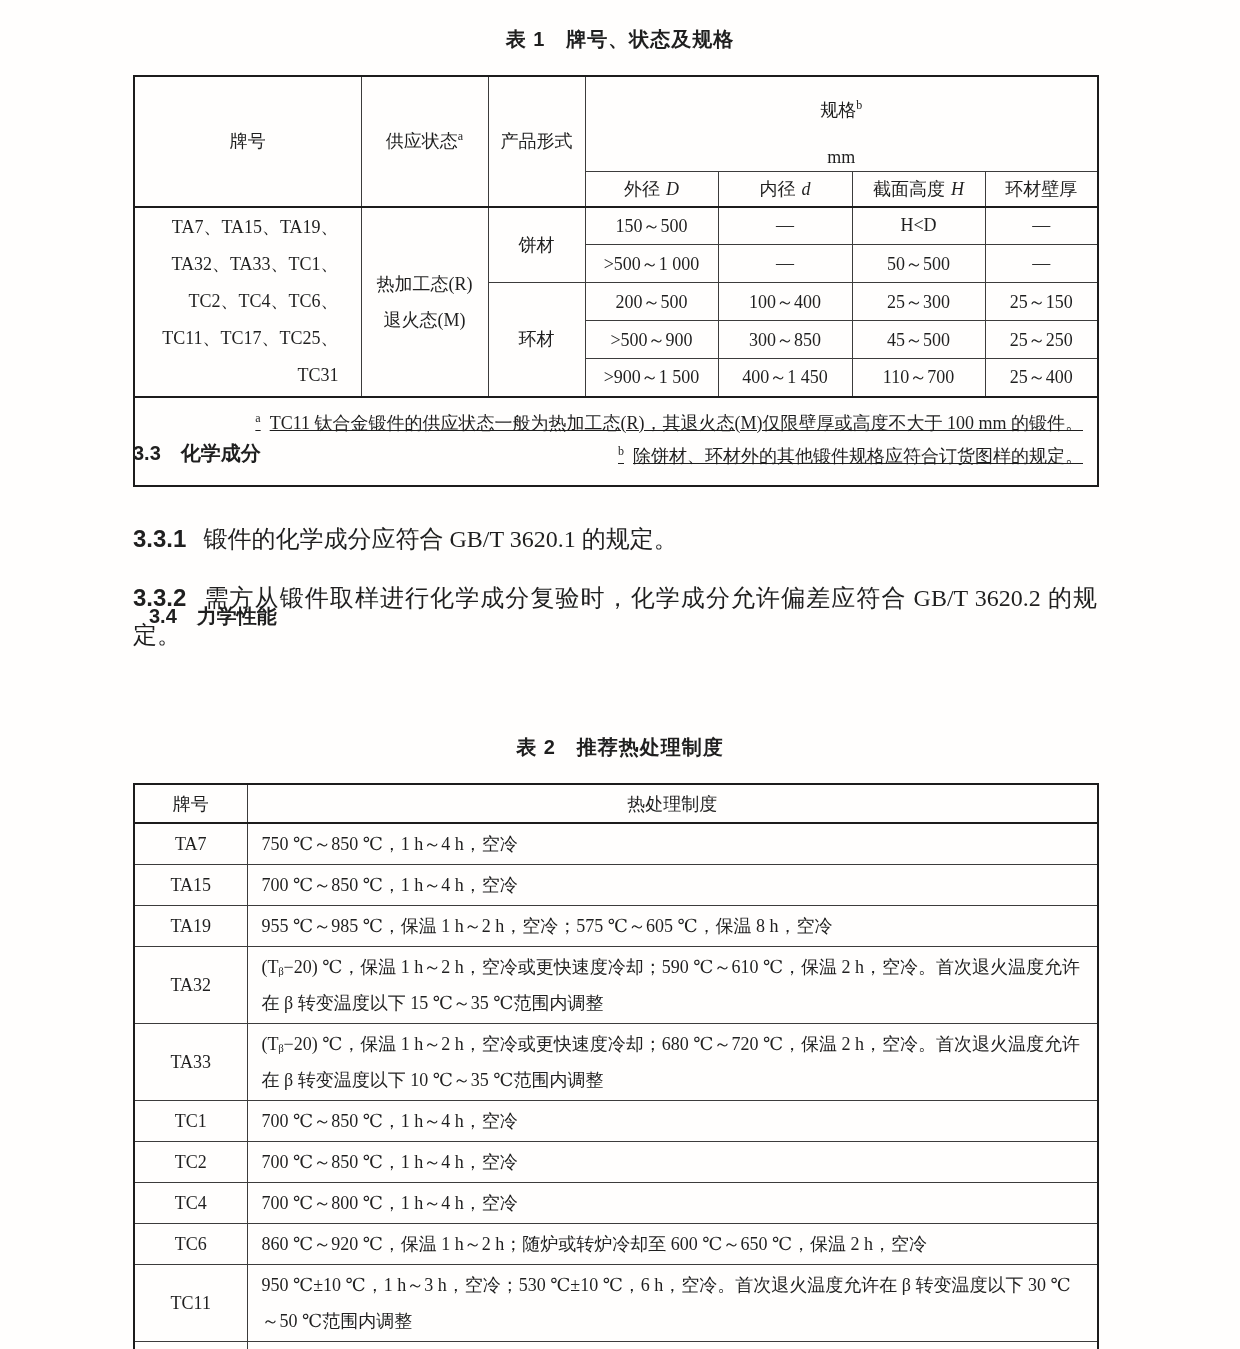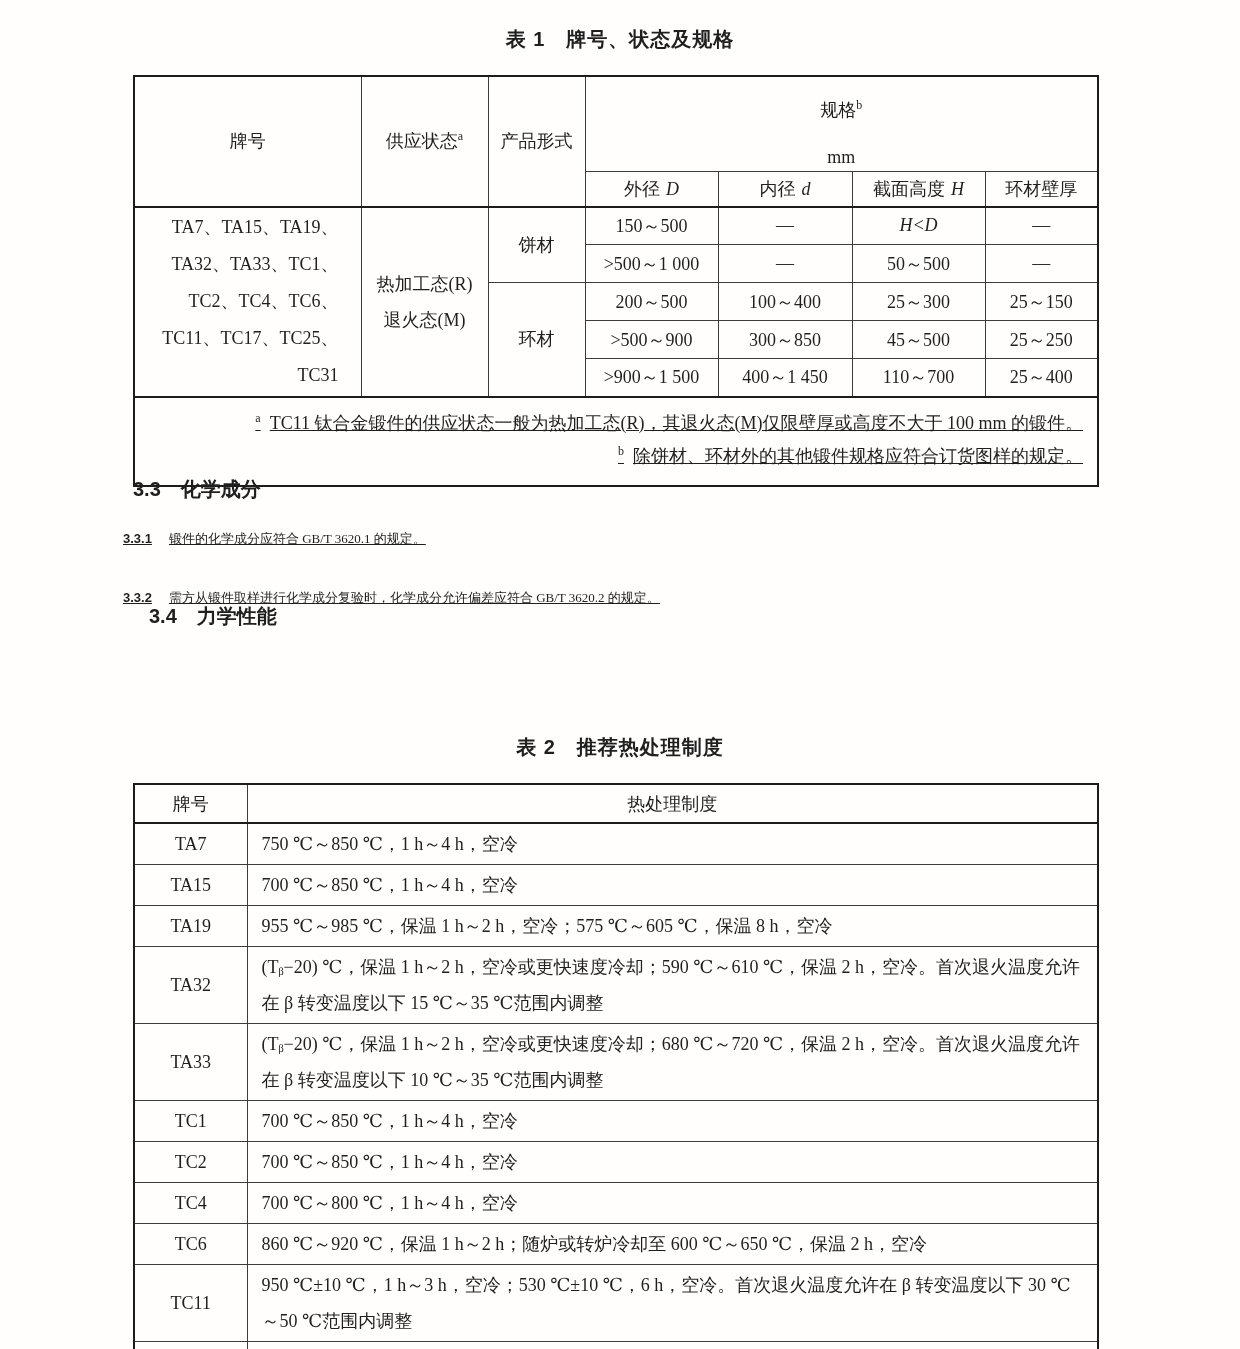--- a/index.html
+++ b/index.html
@@ -23,36 +23,36 @@
   }
   #t1{top:75px;}
   #t1 tr.hrow1{height:58px;}
   #t1 tr.hrow2{height:35px;}
   #t1 tr.brow{height:38px;}
   .thickb th,.thickb td{border-bottom:2px solid #1c1c1c;}
   th.spanhead{border-bottom:2px solid #1c1c1c;}
   .spec-l1,.spec-l2{line-height:27px;margin-top:20px;}
   .var{font-style:italic;font-family:"Liberation Serif","DejaVu Serif",serif;margin-left:6px;}
   .var:empty{margin-left:0;}
-  td.vi{font-style:italic;}
+  td.vi{}
   td.grades{line-height:37px;padding:0 22px;text-align:right;}
   td.supply{white-space:pre-line;line-height:36px;}
   td.fnotes{border-top:2px solid #1c1c1c;text-align:right;padding:9px 14px 12px 30px;text-decoration:underline;}
   .fn{line-height:33px;font-size:18px;}
   .fn sup,.sup{font-size:12px;line-height:0;}
   .fn sup{margin-right:9px;}
 
   .sec-head{
     position:absolute;left:133px;font-family:"Liberation Sans","DejaVu Sans",sans-serif;
     font-weight:bold;font-size:20px;
   }
   .sec-head .gap{margin-right:20px;}
-  #h33{top:476px;}
+  #h33{top:440px;}
   #h34{top:603px;margin-left:16px;}
-  .clause{position:absolute;left:123px;width:964px;font-size:13px;line-height:37px;margin:0;text-align:justify;text-decoration:underline;}
+  .clause{position:absolute;left:133px;width:964px;font-size:24px;line-height:37px;margin:0;text-align:justify;}
   .clause .num{
     font-family:"Liberation Sans","DejaVu Sans",sans-serif;font-weight:bold;
     font-style:normal;margin-right:17px;
   }
   #p331{top:520px;}
   #p332{top:556px;margin-top:23px;}
   #p341{top:650px;}
 
   #t2{top:783px;}
   #t2 tr.head{height:39px;}

